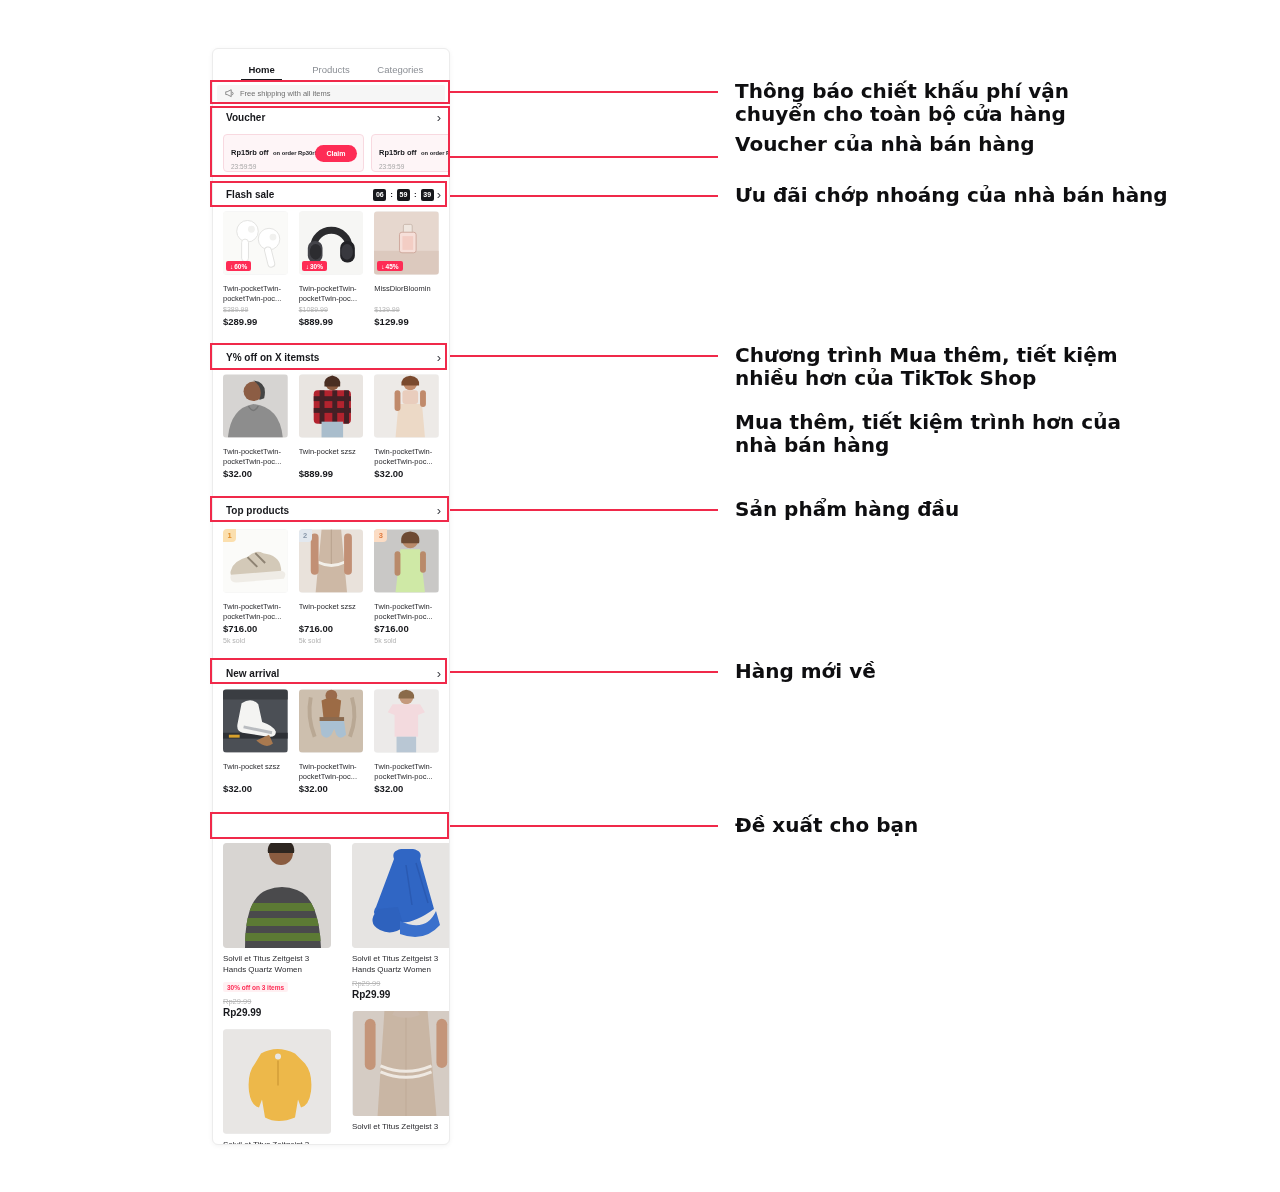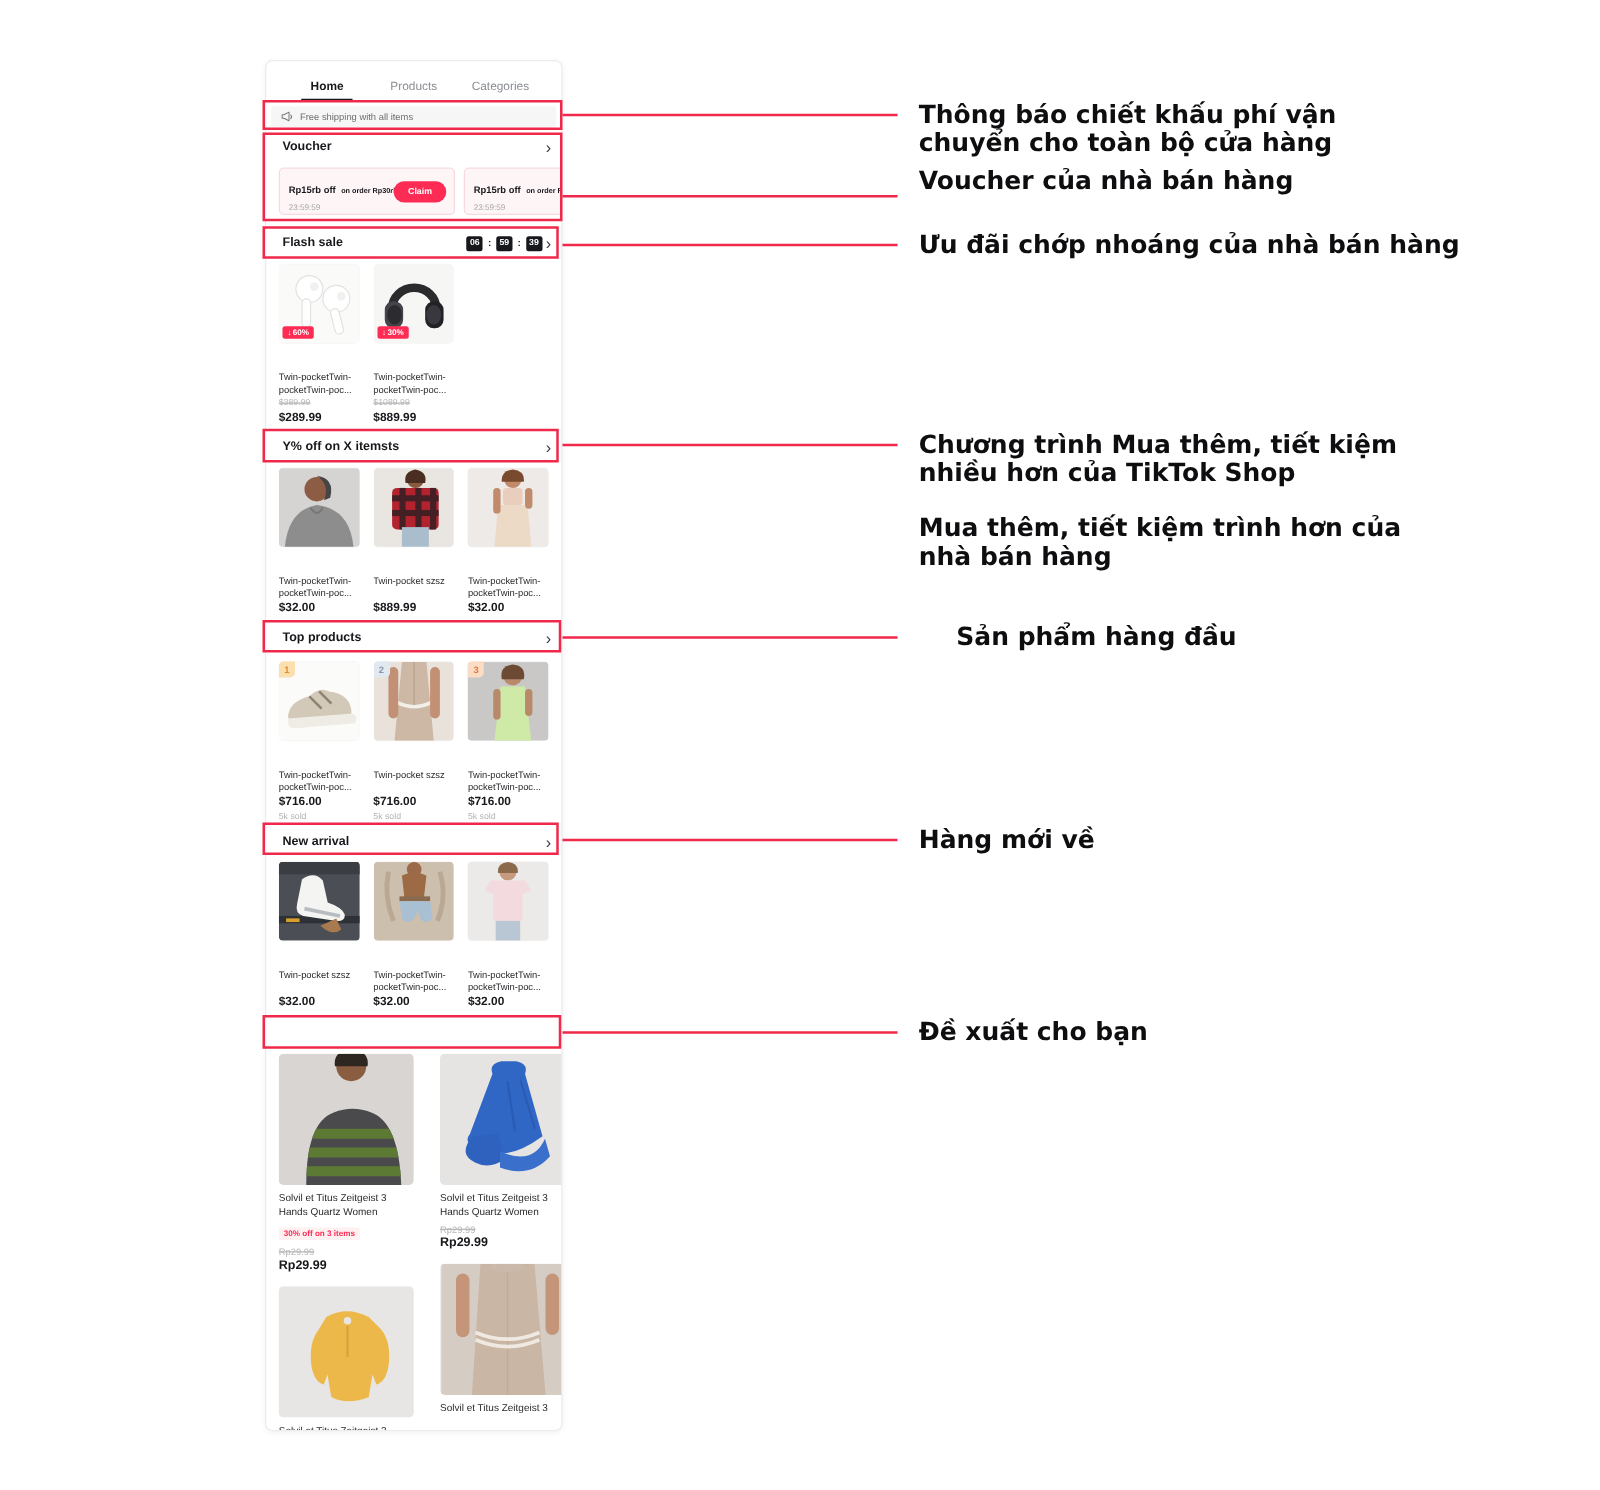--- a/index.html
+++ b/index.html
@@ -52,21 +52,21 @@
   .pcard { cursor:pointer; }
   .pimg { height:64px; border-radius:4px; overflow:hidden; position:relative; background:#f5f5f5; }
   .pimg svg { display:block; width:100%; height:100%; }
   .disc { position:absolute; left:3px; bottom:4px; background:#fe2c55; color:#fff; font-size:6.5px; font-weight:bold;
           padding:1.5px 4px; border-radius:2px; display:inline-flex; align-items:center; gap:1px; }
   .rank { position:absolute; left:0; top:0; width:13px; height:13px; border-radius:3px 0 4px 0; font-size:7.5px;
           font-weight:bold; display:flex; align-items:center; justify-content:center; }
   .rank1 { background:#fbdfae; color:#e08e2a; }
   .rank2 { background:#e2e8ef; color:#8796a8; }
   .rank3 { background:#fbdcc4; color:#e07a3e; }
-  .pname { margin-top:22px; height:20px; overflow:hidden; font-size:7.5px; line-height:1.35; color:#2a2a2e; }
+  .pname { margin-top:9px; height:20px; overflow:hidden; font-size:7.5px; line-height:1.35; color:#2a2a2e; }
   .pold { margin-top:2px; font-size:7px; color:#b7b7b7; text-decoration:line-through; height:9px; }
   .pprice { margin-top:1px; font-size:9.5px; font-weight:bold; color:#17181c; }
   .psold { margin-top:3px; font-size:7px; color:#b3b3b3; }
 
   .jfy-head { top:811px; }
   .jfy-grid { position:absolute; top:794px; left:10px; display:flex; gap:21px; }
   .jcol { width:108px; display:flex; flex-direction:column; gap:11px; }
   .jcard { cursor:pointer; }
   .jimg { height:105px; border-radius:4px; overflow:hidden; background:#eee; }
   .jimg svg { display:block; width:100%; height:100%; }
@@ -86,21 +86,21 @@
   .rb6 { top:658px; height:26px; width:237px; }
   .rb7 { top:812px; height:27px; width:239px; }
 
   .rline { position:absolute; left:450px; width:268px; height:0; border-top:2px solid #f0294a; z-index:6; }
   .rl1 { top:91px; } .rl2 { top:156px; } .rl3 { top:195px; } .rl4 { top:355px; }
   .rl5 { top:509px; } .rl6 { top:671px; } .rl7 { top:825px; }
 
   .ann { position:absolute; left:735px; font-family:"DejaVu Sans", sans-serif; font-weight:bold;
          font-size:20px; line-height:23px; color:#0e0e10; white-space:pre-line; }
   .a1 { top:80px; } .a2 { top:133px; } .a3 { top:184px; } .a4 { top:344px; }
-  .a5 { top:411px; } .a6 { top:498px;margin-left:30px; } .a7 { top:660px;text-align:right; } .a8 { top:814px; }
+  .a5 { top:411px; } .a6 { top:498px; } .a7 { top:660px;text-align:right; } .a8 { top:814px; }
 </style>
 </head>
 <body>
 
 <div class="phone">
 
   <div class="tabs">
     <div class="tab active">
         <span>Home</span>
       </div>
@@ -183,20 +183,38 @@
             <ellipse cx="49" cy="41" rx="6" ry="8" fill="#38383e"></ellipse>
           </svg>
         <span class="disc">
             <span>↓</span>
             <span>30%</span>
           </span>
       </div>
       <div class="pname">Twin-pocketTwin-pocketTwin-poc...</div>
       <div class="pold">$1089.99</div>
       <div class="pprice">$889.99</div>
+    </div>
+    <div class="pcard">
+      <div class="pimg">
+        <svg viewBox="0 0 66 64">
+            <rect width="66" height="64" fill="#e6d7ce"></rect>
+            <rect y="40" width="66" height="24" fill="#dcc9be"></rect>
+            <rect x="30" y="13" width="9" height="9" rx="1.5" fill="#efe6df" stroke="#cbb9ae" stroke-width="1"></rect>
+            <rect x="26" y="21" width="17" height="21" rx="2.5" fill="#f6dfd9" stroke="#cfa99e" stroke-width="1"></rect>
+            <rect x="29" y="25" width="11" height="14" fill="#f3cdc4"></rect>
+          </svg>
+        <span class="disc">
+            <span>↓</span>
+            <span>45%</span>
+          </span>
+      </div>
+      <div class="pname">MissDiorBloomin</div>
+      <div class="pold">$139.99</div>
+      <div class="pprice">$129.99</div>
     </div>
   </div>
 
   <div class="sec-head yo-head">
     <span class="sec-title">Y% off on X itemsts</span>
     <span class="chev">›</span>
   </div>
   <div class="prow yo-products">
     <div class="pcard">
       <div class="pimg">

